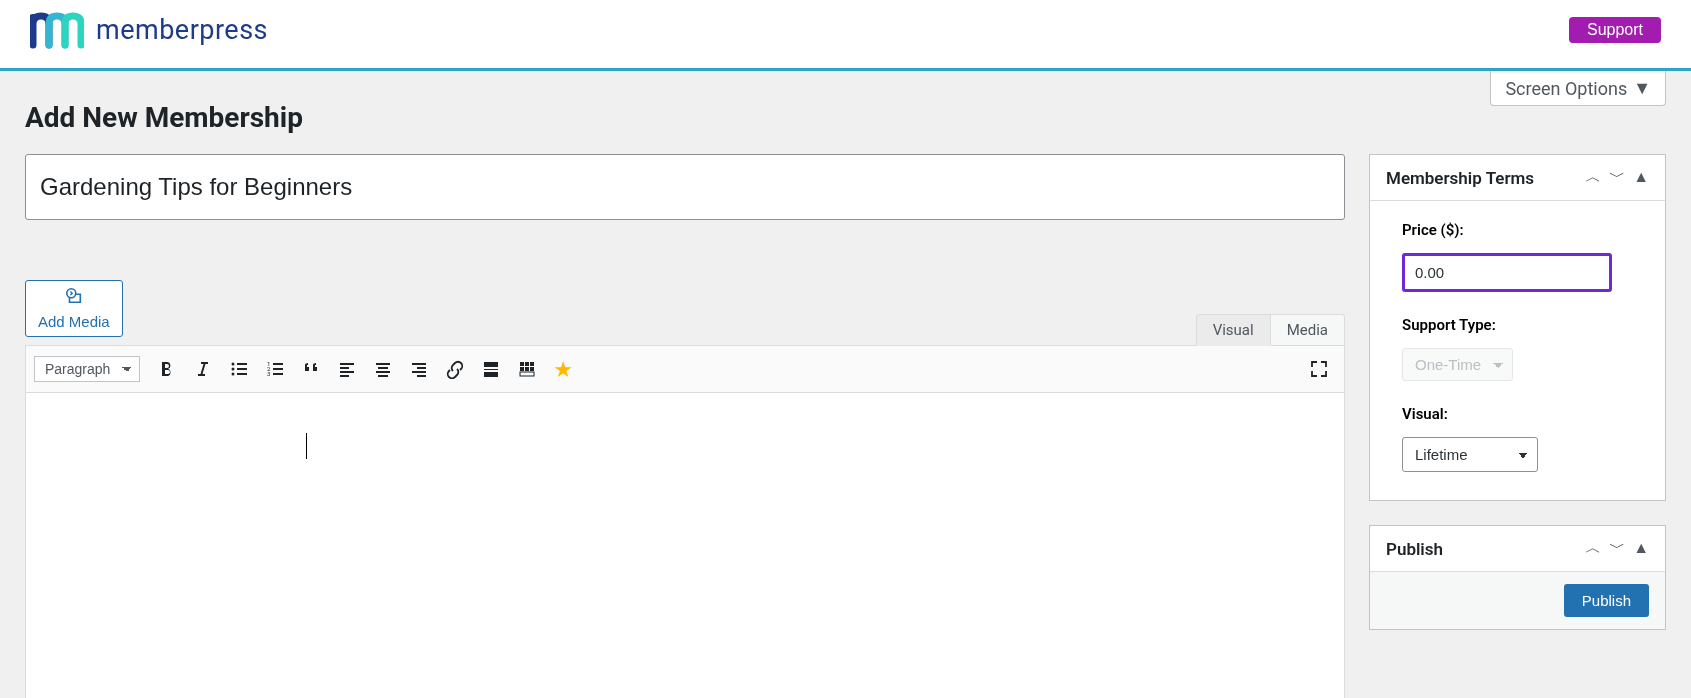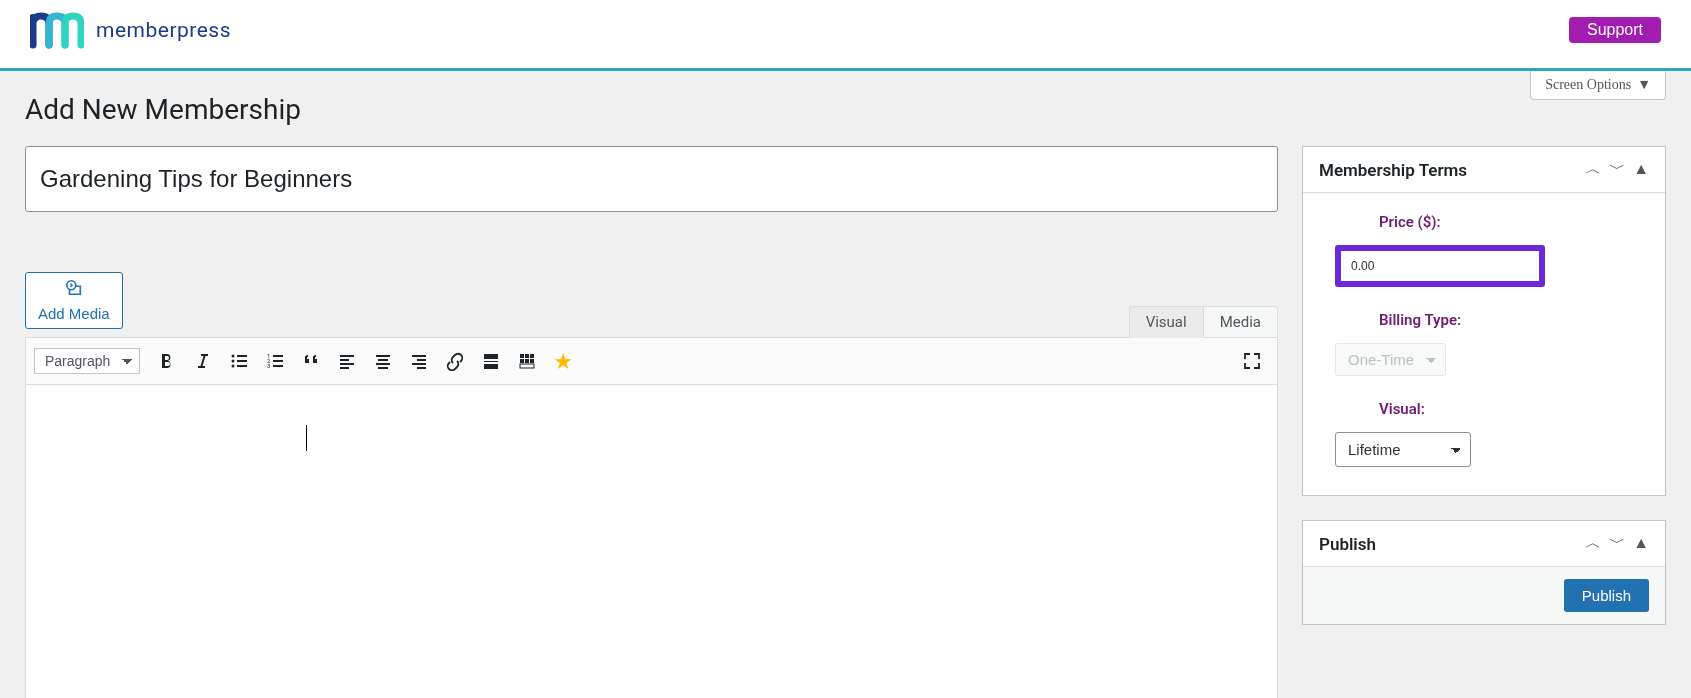--- a/index.html
+++ b/index.html
@@ -1,26 +1,26 @@
 <!DOCTYPE html>
 <html><head>
 <meta charset="utf-8">
 <style>
 * { box-sizing: border-box; margin: 0; padding: 0; }
 body { font-family: -apple-system, BlinkMacSystemFont, "Segoe UI", Roboto, sans-serif; background: #fff; width: 1691px; }
 .topbar { display: flex; align-items: center; justify-content: space-between; padding: 10px 30px 18px 30px; border-bottom: 3px solid #2da5c6; background: #fff; }
 .logo { display: flex; align-items: center; gap: 12px; }
-.logo-text { color: #1e3a8a; font-size: 21px; font-weight: 400; letter-spacing: 0.5px; }
+.logo-text { color: #1e3a8a; font-size: 27px; font-weight: 400; letter-spacing: 0.5px; }
 .support-btn { background: #a21caf; color: #fff; border: none; padding: 4px 18px; border-radius: 4px; font-size: 16px; cursor: pointer; }
 .workspace { background: #f0f0f1; padding: 0 25px 30px 25px; position: relative; min-height: 620px; }
-.screen-opts { position: absolute; top: 0; right: 25px; background: #fff; border: 1px solid #c3c4c7; border-top: none; border-radius: 0 0 4px 4px; padding: 6px 14px; font-size: 14px; color: #50575e; cursor: pointer; display: flex; align-items: center; gap: 6px; font-family: Liberation Serif, serif; }
-.page-title { font-size: 28px; font-weight: 400; color: #1d2327; padding-top: 22px; padding-bottom: 20px; }
+.screen-opts { position: absolute; top: 0; right: 25px; background: #fff; border: 1px solid #c3c4c7; border-top: none; border-radius: 0 0 4px 4px; padding: 6px 14px; font-size: 18px; color: #50575e; cursor: pointer; display: flex; align-items: center; gap: 6px; }
+.page-title { font-size: 28px; font-weight: 700; color: #1d2327; padding-top: 30px; padding-bottom: 20px; }
 .layout { display: flex; gap: 24px; align-items: flex-start; }
 .main-col { flex: 1; }
-.side-col { width: 364px; }
+.side-col { width: 297px; }
 .title-input { width: 100%; font-size: 24px; padding: 18px 14px; border: 1px solid #8c8f94; border-radius: 3px; background: #fff; color: #1d2327; }
 .media-section { margin-top: 60px; margin-bottom: 8px; }
 .add-media-btn { display: inline-flex; align-items: center; gap: 8px; background: #fff; border: 1px solid #2271b1; color: #2271b1; padding: 6px 12px; border-radius: 3px; font-size: 15px; cursor: pointer; flex-direction: column; }
 .add-media-btn svg { width: 18px; height: 18px; }
 .editor-box { background: #fff; border: 1px solid #dcdcde; position: relative; }
 .editor-tabs { position: absolute; top: -32px; right: -1px; display: flex; }
 .editor-tab { padding: 6px 16px; border: 1px solid #dcdcde; border-bottom: none; background: #f6f7f7; color: #50575e; font-size: 15px; cursor: pointer; }
 .editor-tab.active { background: #ebebeb; border-bottom: 1px solid #ebebeb; margin-bottom: -1px; }
 .editor-tab:first-child { border-radius: 3px 0 0 0; }
 .editor-tab:last-child { border-radius: 0 3px 0 0; border-left: none; }
@@ -30,22 +30,22 @@
 .tool-btn svg { width: 20px; height: 20px; }
 .toolbar-spacer { flex: 1; }
 .editor-body { min-height: 340px; padding: 40px 280px; font-size: 18px; }
 .cursor { display: inline-block; width: 1px; height: 26px; background: #000; }
 .postbox { background: #fff; border: 1px solid #c3c4c7; margin-bottom: 24px; }
 .postbox-header { display: flex; align-items: center; justify-content: space-between; padding: 12px 16px; border-bottom: 1px solid #dcdcde; }
 .postbox-title { font-size: 17px; font-weight: 600; color: #1d2327; }
 .postbox-controls { display: flex; gap: 8px; }
 .postbox-controls span { cursor: pointer; color: #50575e; font-size: 16px; }
 .postbox-body { padding: 20px 32px 28px 32px; }
-.field-label { font-size: 15px; font-weight: 600; color: #701a75; margin-bottom: 14px; display: block; margin-left: 44px; }
-.price-input { padding: 8px 10px; border: 6px solid #6d28d9; border-radius: 3px; font-size: 12px; width: 210px; color: #2c3338; }
+.field-label { font-size: 15px; font-weight: 600; color: #000000; margin-bottom: 14px; display: block; }
+.price-input { padding: 8px 10px; border: 3px solid #6d28d9; border-radius: 3px; font-size: 15px; width: 210px; color: #2c3338; }
 .field-group { margin-bottom: 24px; }
 .field-group:last-child { margin-bottom: 0; }
 .billing-select { padding: 7px 30px 7px 12px; border: 1px solid #dcdcde; background: #f6f7f7; color: #a0a5aa; font-size: 15px; border-radius: 3px; appearance: none; background-image: linear-gradient(45deg, transparent 50%, #a0a5aa 50%), linear-gradient(135deg, #a0a5aa 50%, transparent 50%); background-position: right 14px top 55%, right 9px top 55%; background-size: 5px 5px, 5px 5px; background-repeat: no-repeat; }
 .access-select { padding: 8px 30px 8px 12px; border: 1px solid #8c8f94; background: #fff; color: #2c3338; font-size: 15px; border-radius: 3px; appearance: none; background-image: linear-gradient(45deg, transparent 50%, #2c3338 50%), linear-gradient(135deg, #2c3338 50%, transparent 50%); background-position: right 14px top 55%, right 9px top 55%; background-size: 5px 5px, 5px 5px; background-repeat: no-repeat; width: 136px; }
 .publish-body { padding: 12px 16px; text-align: right; background: #f6f7f7; }
 .publish-btn { background: #2271b1; color: #fff; border: none; padding: 8px 18px; border-radius: 3px; font-size: 15px; cursor: pointer; }
 .star { color: #ffb900; font-size: 22px; }
 </style>
 </head>
 <body>
@@ -200,21 +200,21 @@
             <span>﹀</span>
             <span>▲</span>
           </div>
         </div>
         <div class="postbox-body">
           <div class="field-group">
             <label class="field-label">Price ($):</label>
             <input type="text" class="price-input" value="0.00" style="">
           </div>
           <div class="field-group">
-            <label class="field-label">Billing Type:</label>
+            <label class="field-label">Support Type:</label>
             <select class="billing-select" disabled="">
               <option>One-Time</option>
             </select>
           </div>
           <div class="field-group">
             <label class="field-label">Visual:</label>
             <select class="access-select">
               <option>Lifetime</option>
             </select>
           </div>

